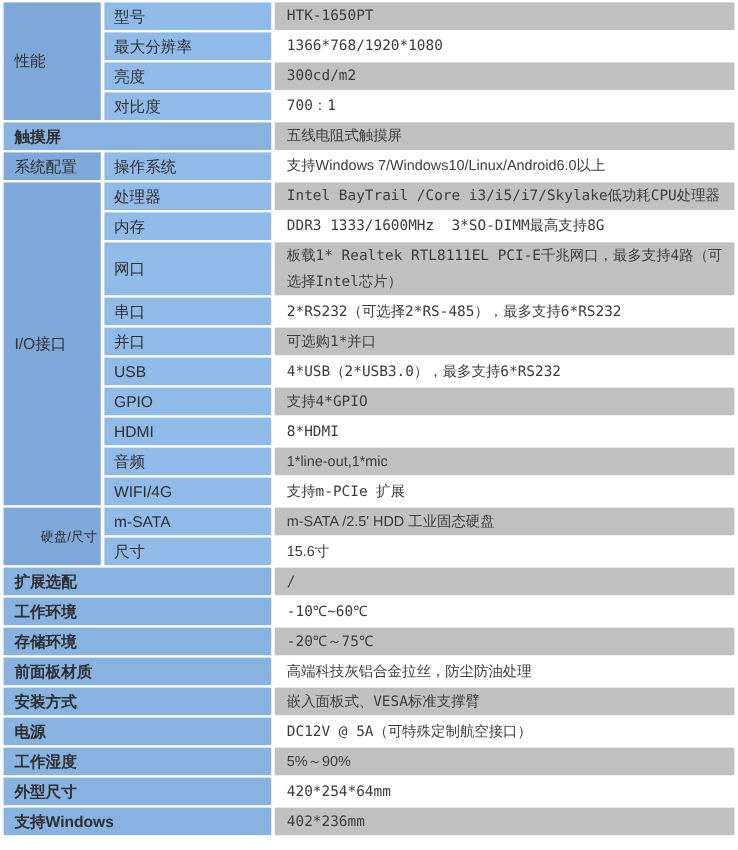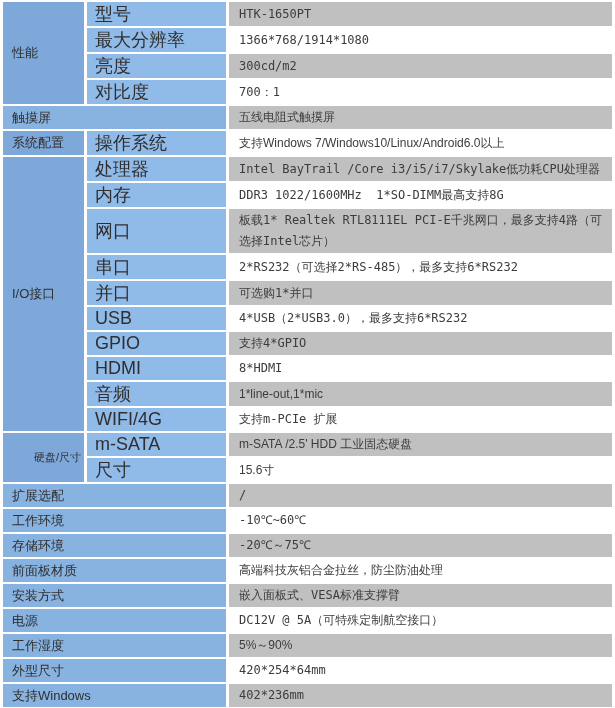--- a/index.html
+++ b/index.html
@@ -27,26 +27,27 @@
   td{height:23px;vertical-align:middle;}
   td.cat{
     background:var(--c-cat);
     color:var(--c-label);
     font-size:13px;
     padding:0 3px 0 9px;
     margin-left:32px;
   }
   td.cat.span{
     background:var(--c-span);
+    font-weight:bold;
   }
   td.cat.small-cat{font-size:11px;text-align:right;}
   td.lbl{
     background:var(--c-sub);
     color:var(--c-label);
-    font-size:18px;
+    font-size:13px;
     padding:0 3px 0 8px;
     margin-top:8px;
   }
   td.val{
     font-family:"DejaVu Sans Mono","Liberation Mono",monospace;
     font-size:12px;
     color:var(--c-value);
     padding:1px 2px 1px 10px;
     line-height:21px;
     white-space:pre-wrap;
@@ -70,21 +71,21 @@
     <col>
   </colgroup>
   <tbody id="spec-body">
       <tr class="dark">
         <td class="cat" rowspan="4">性能</td>
         <td class="lbl">型号</td>
         <td class="val">HTK-1650PT</td>
       </tr>
       <tr class="light">
         <td class="lbl">最大分辨率</td>
-        <td class="val">1366*768/1914*1080</td>
+        <td class="val">1366*768/1920*1080</td>
       </tr>
       <tr class="dark">
         <td class="lbl">亮度</td>
         <td class="val">300cd/m2</td>
       </tr>
       <tr class="light">
         <td class="lbl">对比度</td>
         <td class="val">700：1</td>
       </tr>
       <tr class="dark">
@@ -96,21 +97,21 @@
         <td class="lbl">操作系统</td>
         <td class="val sans">支持Windows 7/Windows10/Linux/Android6.0以上</td>
       </tr>
       <tr class="dark">
         <td class="cat" rowspan="10">I/O接口</td>
         <td class="lbl">处理器</td>
         <td class="val">Intel BayTrail /Core i3/i5/i7/Skylake低功耗CPU处理器</td>
       </tr>
       <tr class="light">
         <td class="lbl">内存</td>
-        <td class="val">DDR3 1022/1600MHz  1*SO-DIMM最高支持8G</td>
+        <td class="val">DDR3 1333/1600MHz  3*SO-DIMM最高支持8G</td>
       </tr>
       <tr class="dark">
         <td class="lbl">网口</td>
         <td class="val">板载1* Realtek RTL8111EL PCI-E千兆网口，最多支持4路（可选择Intel芯片）</td>
       </tr>
       <tr class="light">
         <td class="lbl">串口</td>
         <td class="val">2*RS232（可选择2*RS-485），最多支持6*RS232</td>
       </tr>
       <tr class="dark">

